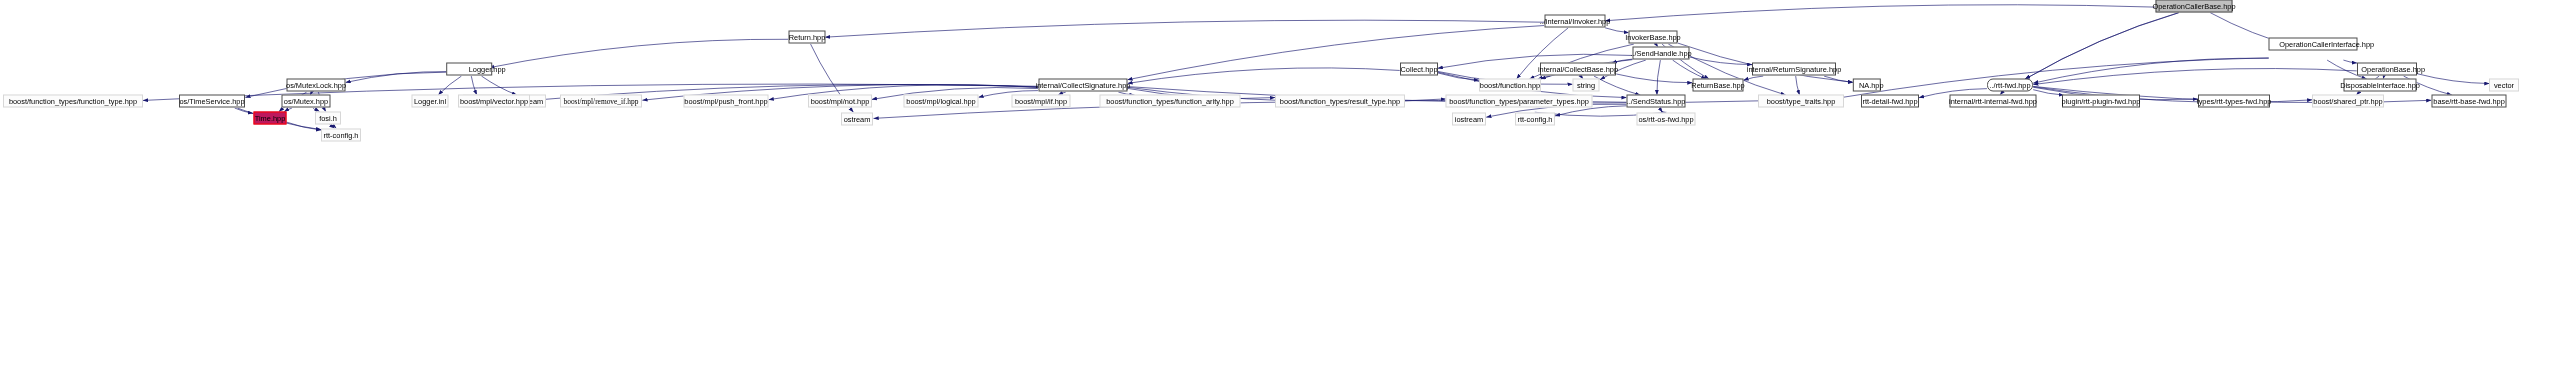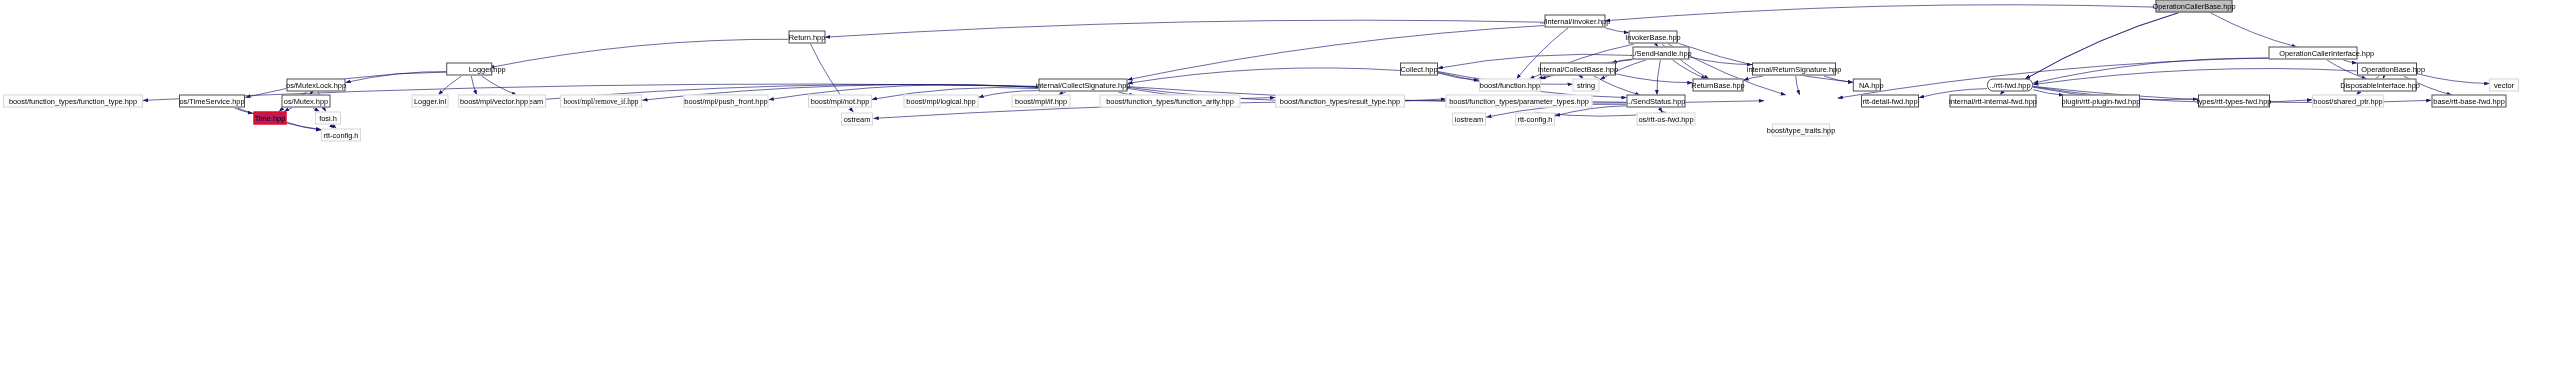--- a/index.html
+++ b/index.html
@@ -129,21 +129,21 @@
       </div>
       <div class="node k-local" style="left: 1575px; top: 21.3px; width: 61px;">
         <span>../internal/Invoker.hpp</span>
       </div>
       <div class="node k-local" style="left: 807px; top: 37px; width: 37px;">
         <span>Return.hpp</span>
       </div>
       <div class="node k-local" style="left: 1653px; top: 37px; width: 49px;">
         <span>InvokerBase.hpp</span>
       </div>
-      <div class="node k-local" style="left: 2313px; top: 53px; width: 89px; padding-left: 31px;">
+      <div class="node k-local" style="left: 2313px; top: 44px; width: 89px; padding-left: 31px;">
         <span>OperationCallerInterface.hpp</span>
       </div>
       <div class="node k-local" style="left: 1661px; top: 53px; width: 57px;">
         <span>../SendHandle.hpp</span>
       </div>
       <div class="node k-local" style="left: 2387px; top: 69px; width: 60px; padding-left: 16px;">
         <span>OperationBase.hpp</span>
       </div>
       <div class="node k-local" style="left: 1419px; top: 69px; width: 38px;">
         <span>Collect.hpp</span>
@@ -225,21 +225,21 @@
       </div>
       <div class="node k-ext" style="left: 1340px; top: 101px; width: 130px;">
         <span>boost/function_types/result_type.hpp</span>
       </div>
       <div class="node k-ext" style="left: 1519px; top: 101px; width: 147px;">
         <span>boost/function_types/parameter_types.hpp</span>
       </div>
       <div class="node k-local" style="left: 1656px; top: 101px; width: 59px;">
         <span>../SendStatus.hpp</span>
       </div>
-      <div class="node k-ext" style="left: 1801px; top: 101px; width: 58px; margin-top: 29px;">
+      <div class="node k-ext" style="left: 1801px; top: 101px; width: 86px;">
         <span>boost/type_traits.hpp</span>
       </div>
       <div class="node k-local" style="left: 1890px; top: 101px; width: 58px;">
         <span>rtt-detail-fwd.hpp</span>
       </div>
       <div class="node k-local" style="left: 1993px; top: 101px; width: 87px;">
         <span>internal/rtt-internal-fwd.hpp</span>
       </div>
       <div class="node k-local" style="left: 2101px; top: 101px; width: 78px;">
         <span>plugin/rtt-plugin-fwd.hpp</span>

